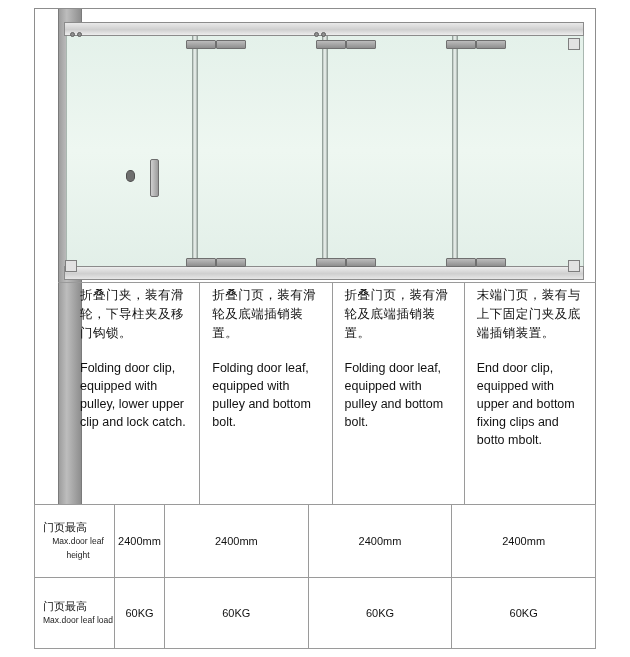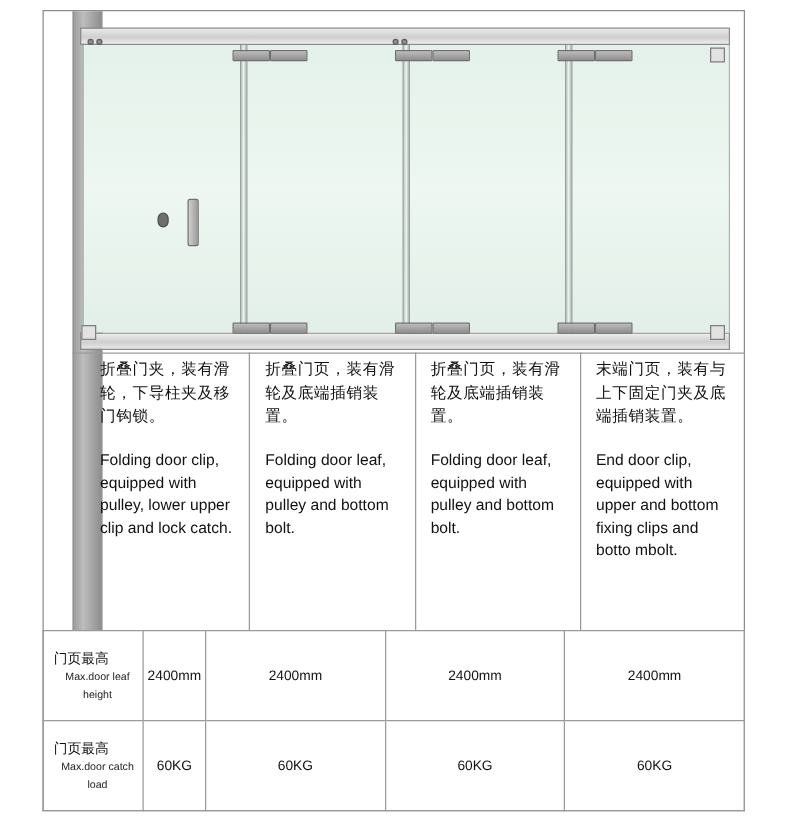--- a/index.html
+++ b/index.html
@@ -184,21 +184,21 @@
         <span class="l-en">Max.door leaf height</span>
       </td>
       <td class="spec-first-val">2400mm</td>
       <td>2400mm</td>
       <td>2400mm</td>
       <td>2400mm</td>
     </tr>
     <tr>
       <td class="spec-label">
         <span class="l-cn">门页最高</span>
-        <span class="l-en">Max.door catch load</span>
+        <span class="l-en">Max.door leaf load</span>
       </td>
       <td class="spec-first-val">60KG</td>
       <td>60KG</td>
       <td>60KG</td>
       <td>60KG</td>
     </tr>
   </tbody>
     </table>
 
 </div>

